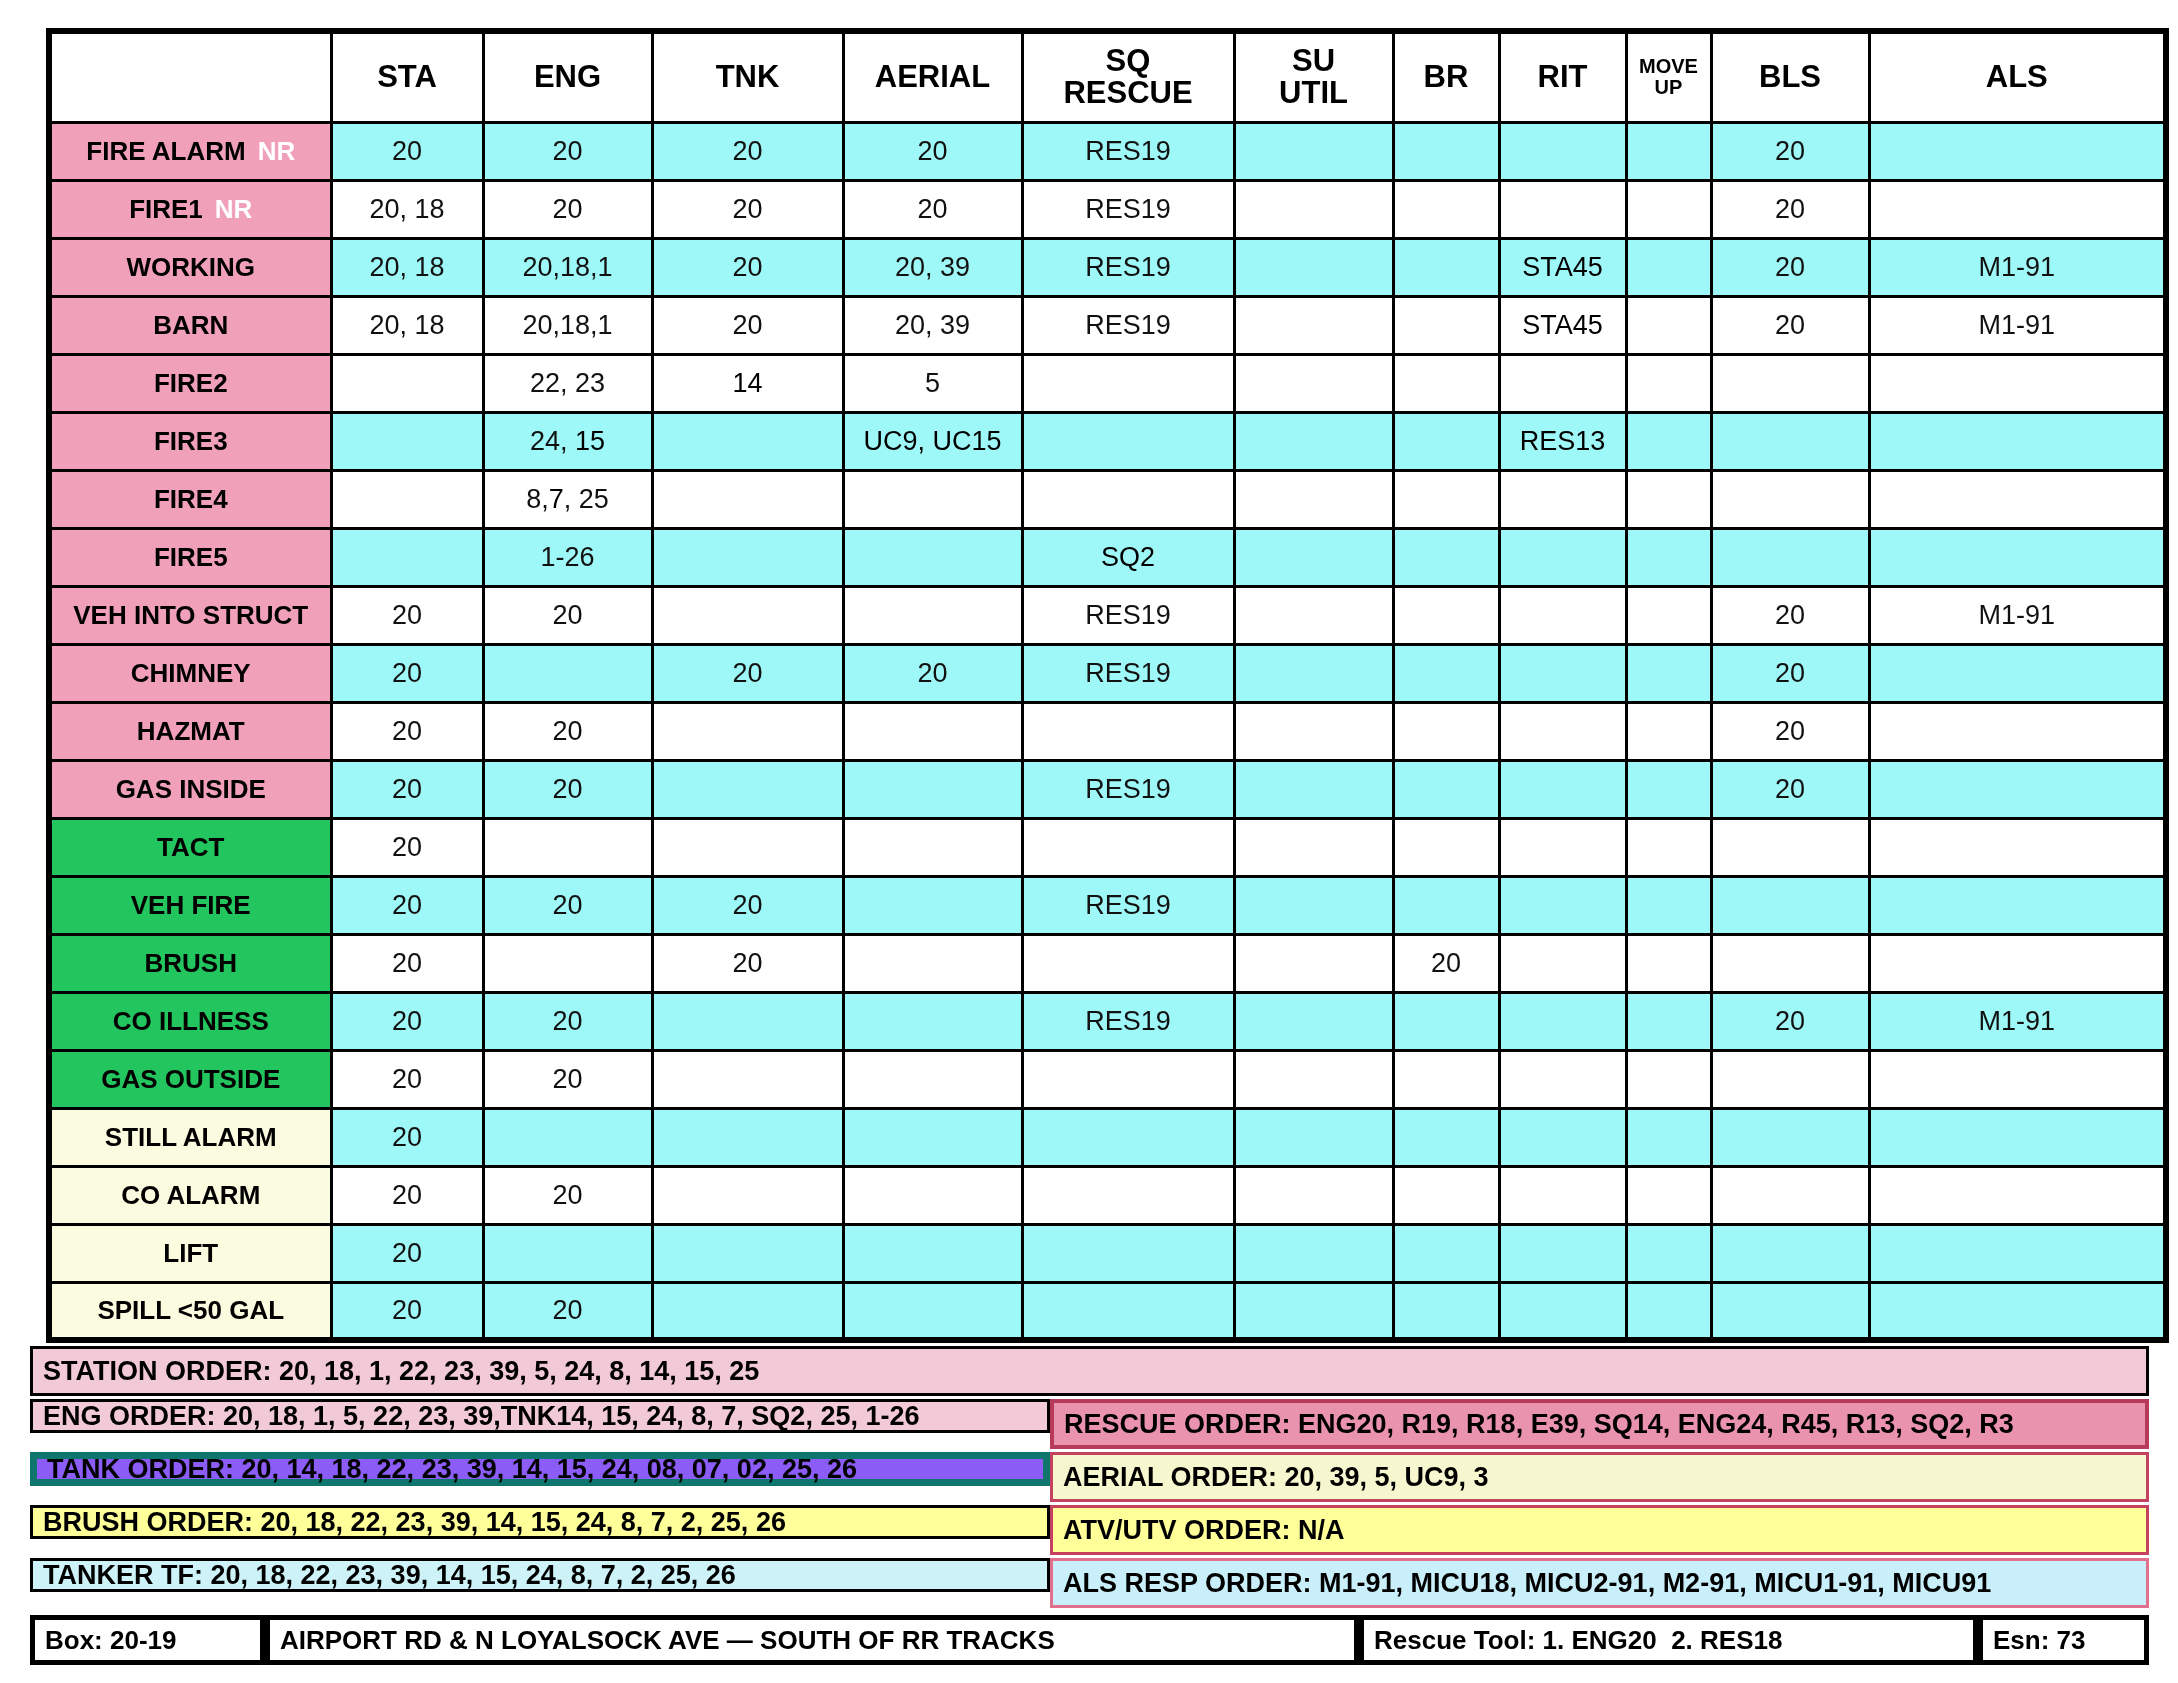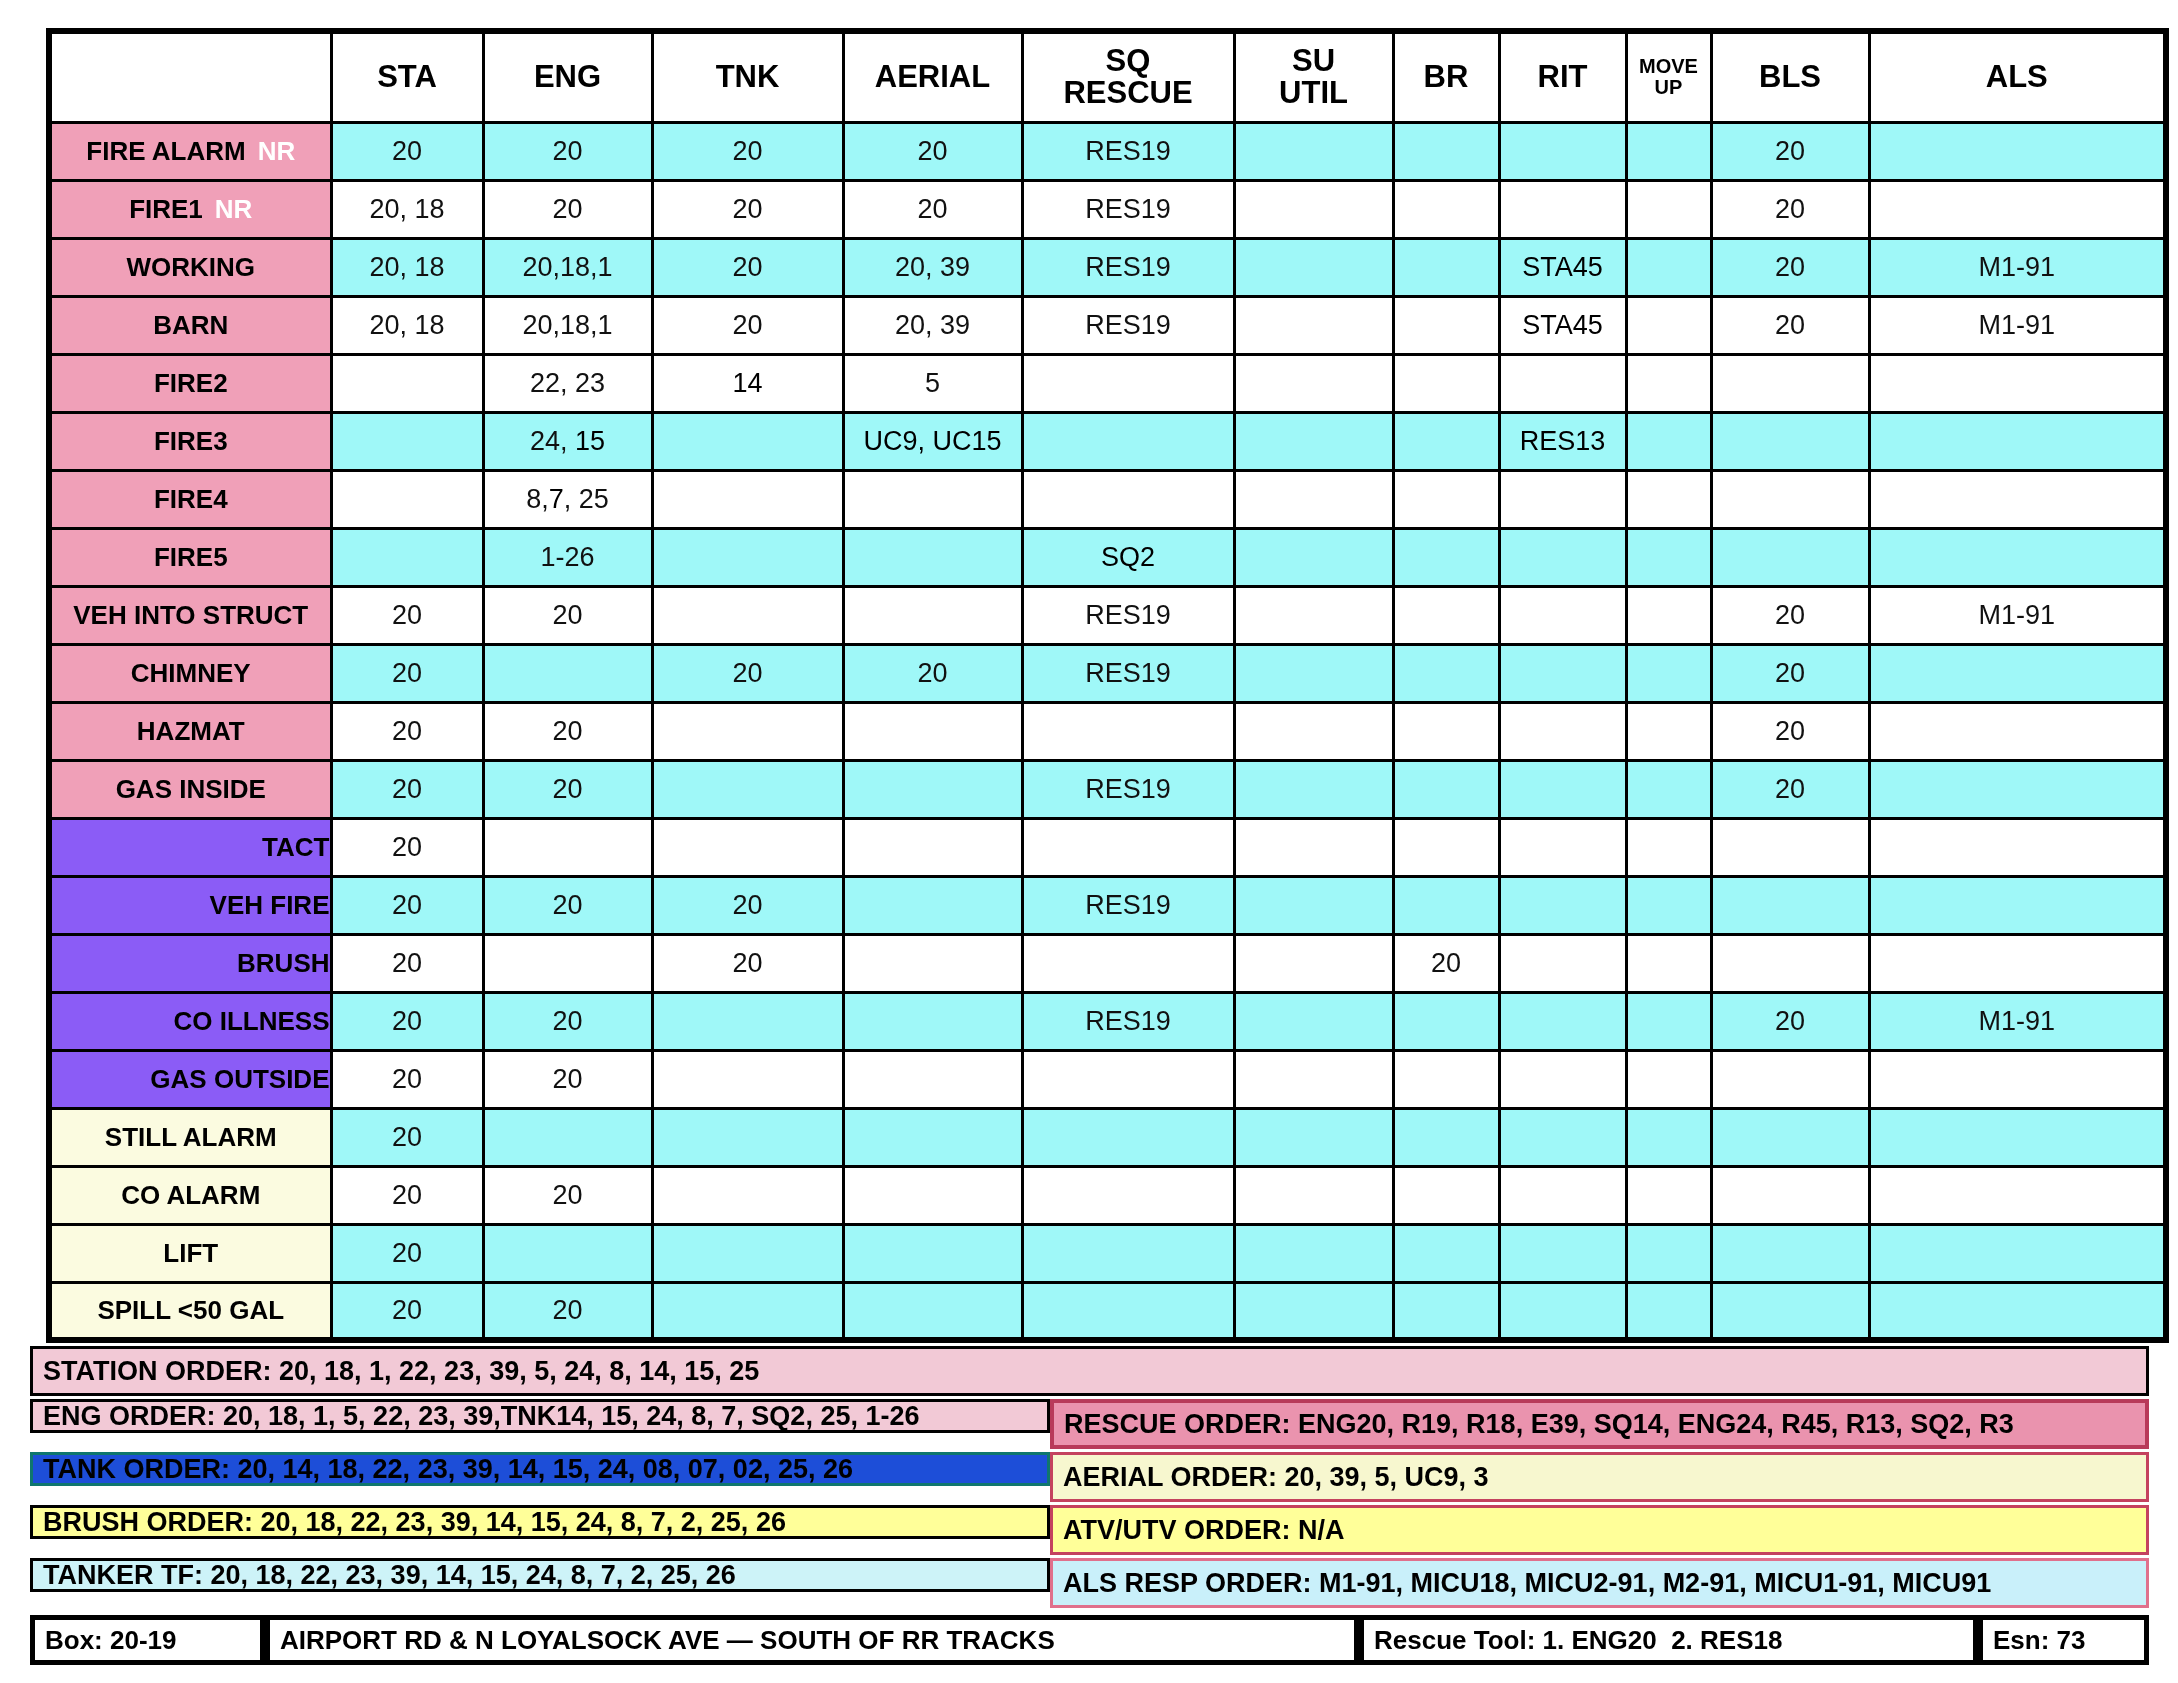--- a/index.html
+++ b/index.html
@@ -12,37 +12,37 @@
     border: 6px solid #000; margin-left: 16px; }
   table.matrix th, table.matrix td { border: 3px solid #000; text-align: center;
     vertical-align: middle; overflow: hidden; }
   table.matrix thead tr { height: 91px; }
   table.matrix tbody tr { height: 58px; }
   th.colhead { background: #ffffff; font-weight: bold; font-size: 31px;
     white-space: pre-line; line-height: 1.04; }
   th.colhead.small { font-size: 20px; }
   td.rowlabel { font-weight: bold; font-size: 26px; }
   td.rowlabel.g-fire  { background: #f0a0b8; }
-  td.rowlabel.g-ops   { background: #8b5cf6; text-align: right; }
+  td.rowlabel.g-ops   { background: #22c55e; }
   td.rowlabel.g-alarm { background: #fbfbe0; }
   td.datacell { font-size: 27px; font-weight: normal; color: #111; }
   td.bg-cyan  { background: #9ff8f8; }
   td.bg-white { background: #ffffff; }
   td.datacell .b { font-weight: normal; color: #000; }
   .badge { color: #ffffff; font-weight: bold; margin-left: 12px; }
 
   
   .strip { display: flex; align-items: center; font-weight: bold; font-size: 27px;
     padding-left: 10px; }
   .full-strip { width: 2119px; height: 50px; margin-top: 3px; }
   .strip-row { display: flex; width: 2119px; margin-top: 3px; }
   .strip-left  { width: 1020px; height: 34px; }
   .strip-right { width: 1099px; height: 50px; }
   .bg-lightpink { background: #f2c9d6; border: 3px solid #000; }
-  .bg-paleyellow{ background: #1d4ed8; border: 3px solid #0f766e; }
+  .bg-paleyellow{ background: #8b5cf6; border: 7px solid #0f766e; }
   .bg-yellow    { background: #ffff99; border: 3px solid #000; }
   .bg-palecyan  { background: #cdf3f8; border: 3px solid #000; }
   .r-darkpink   { background: #ea93ae; border: 4px solid #b83a5a; }
   .r-paleyellow { background: #f7f7cf; border: 3px solid #c4425f; }
   .r-yellow     { background: #ffff99; border: 3px solid #c4425f; }
   .r-palecyan   { background: #c9f0fa; border: 3px solid #e0708c; }
 
   
   .bottom-row { display: flex; width: 2119px; margin-top: 7px; }
   .bbox { background: #ffffff; border: 5px solid #000; height: 50px;

